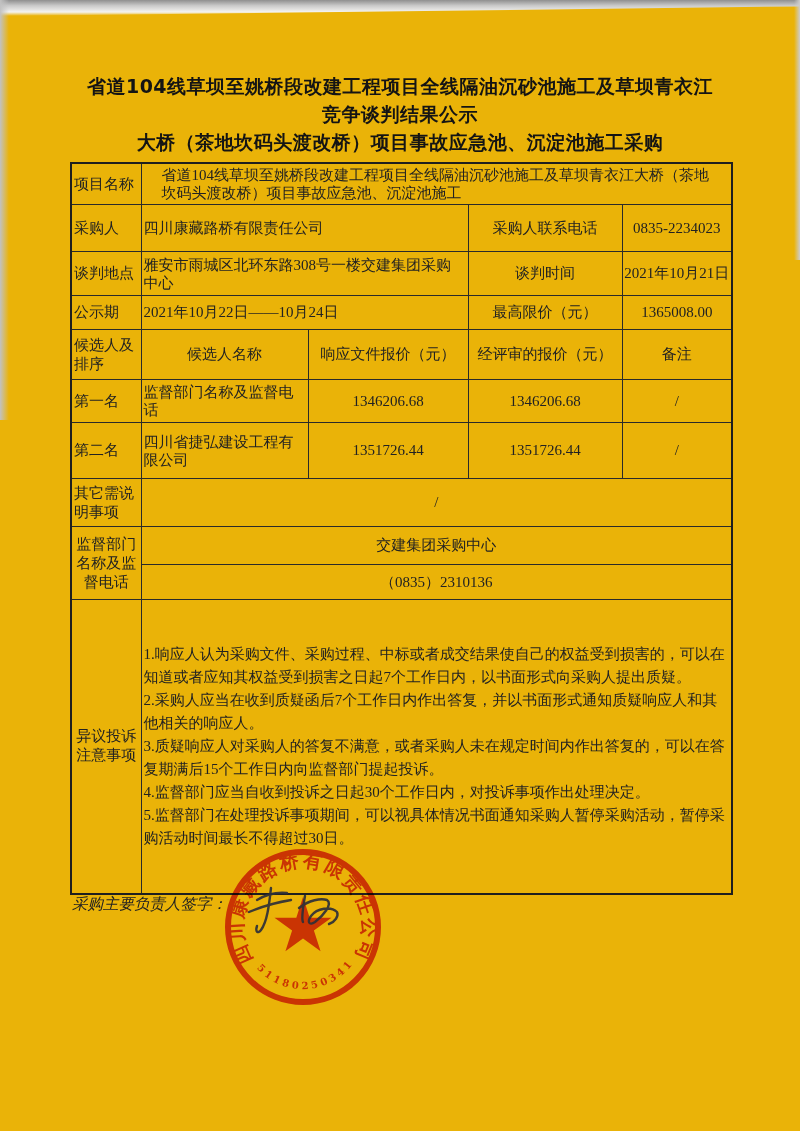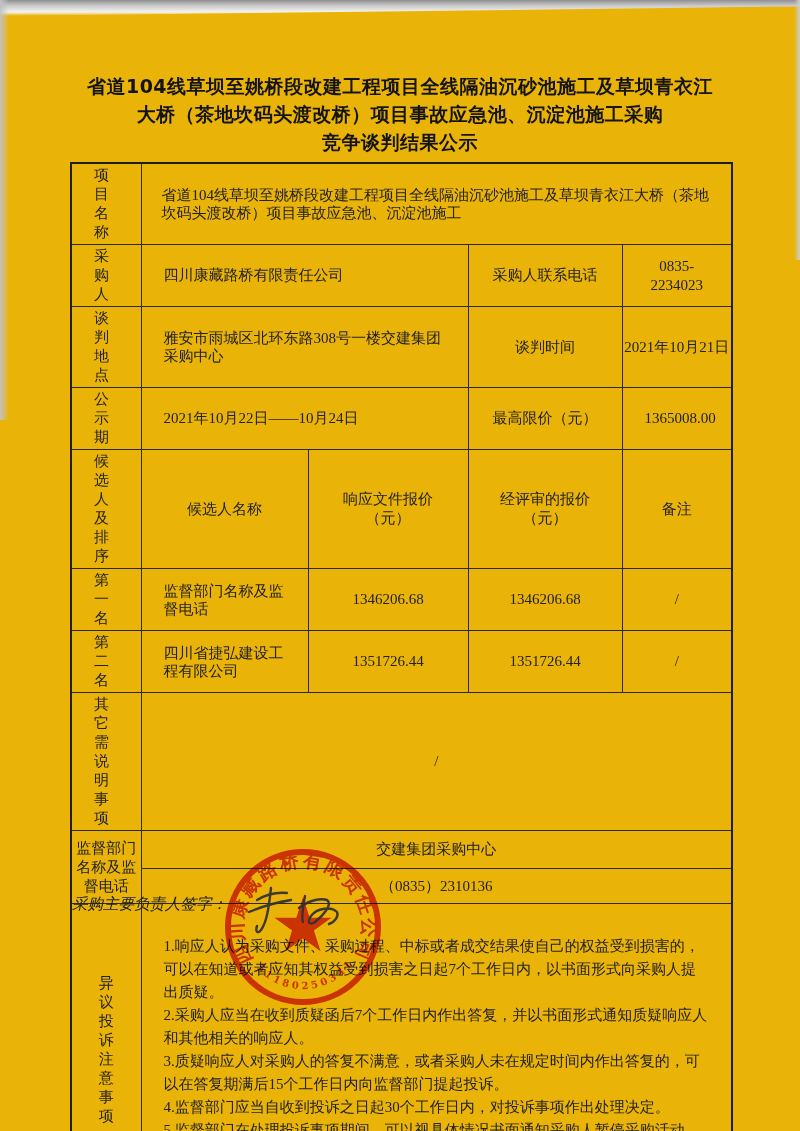--- a/index.html
+++ b/index.html
@@ -13,21 +13,21 @@
   .scan-left{position:absolute;top:0;left:0;width:9px;height:420px;
     background:linear-gradient(90deg,#c2c2c2,rgba(255,255,255,0));}
   .scan-right{position:absolute;top:0;right:0;width:6px;height:260px;
     background:linear-gradient(270deg,#cdcdcd,rgba(255,255,255,0));}
 
   .title{margin:72px 40px 0 40px;text-align:center;font-family:"DejaVu Sans","Liberation Sans",sans-serif;
     font-weight:bold;font-size:19px;line-height:28px;color:#141414;letter-spacing:.5px;}
 
   table.doc{border-collapse:collapse;table-layout:fixed;margin:6px 0 0 70px;width:661px;
     font-size:15px;color:#222;}
-  table.doc td{border:1.6px solid #2a2a2a;padding:2px 22px;vertical-align:middle;line-height:19px;
+  table.doc td{border:1.6px solid #2a2a2a;padding:2px 2px;vertical-align:middle;line-height:19px;
     overflow:hidden;}
   table.doc{border:2px solid #1f1f1f;}
   td.lab{text-align:left;padding-left:5px;}
   td.cen{text-align:center;}
   td.val{text-align:left;}
   .objection-cell p{margin:0;line-height:23px;text-align:left;}
   .objection-cell{padding:10px 8px 10px 9px;}
 
   .sign-row{position:absolute;left:72px;top:894px;font-size:15.5px;color:#222;font-style:italic;}
 
@@ -39,22 +39,22 @@
 </head>
 <body>
 
 <div class="page">
   <div class="scan-top"></div>
   <div class="scan-left"></div>
   <div class="scan-right"></div>
 
   <div class="title">
     <div>省道104线草坝至姚桥段改建工程项目全线隔油沉砂池施工及草坝青衣江</div>
+    <div>竞争谈判结果公示</div>
     <div>大桥（茶地坎码头渡改桥）项目事故应急池、沉淀池施工采购</div>
-    <div>竞争谈判结果公示</div>
   </div>
 
   <table class="doc">
     <colgroup>
         <col style="width:70px">
         <col style="width:167px">
         <col style="width:160px">
         <col style="width:154px">
         <col style="width:110px">
       </colgroup>

